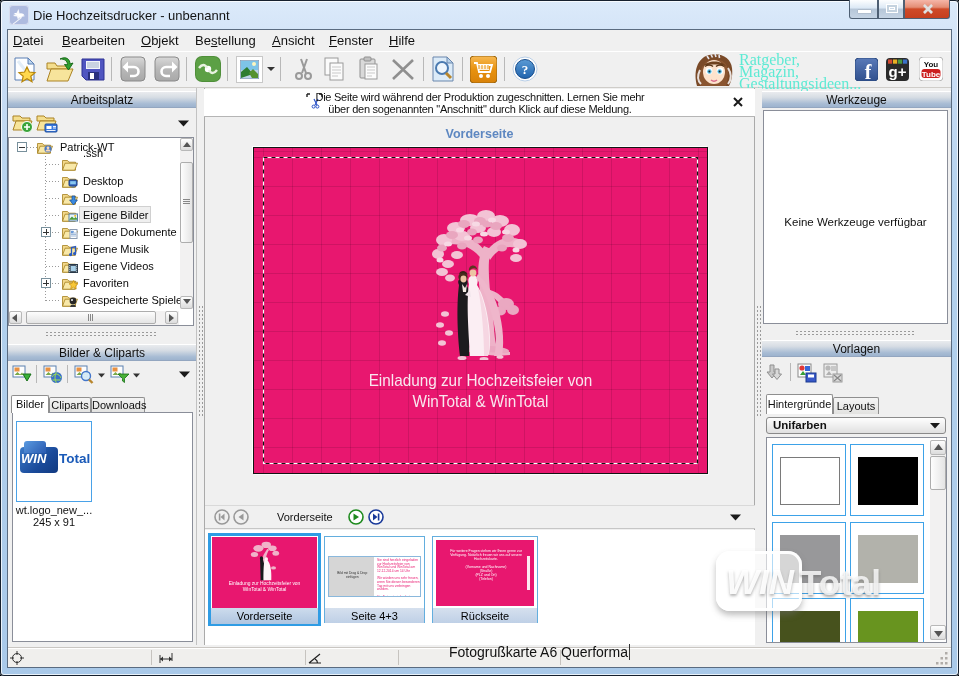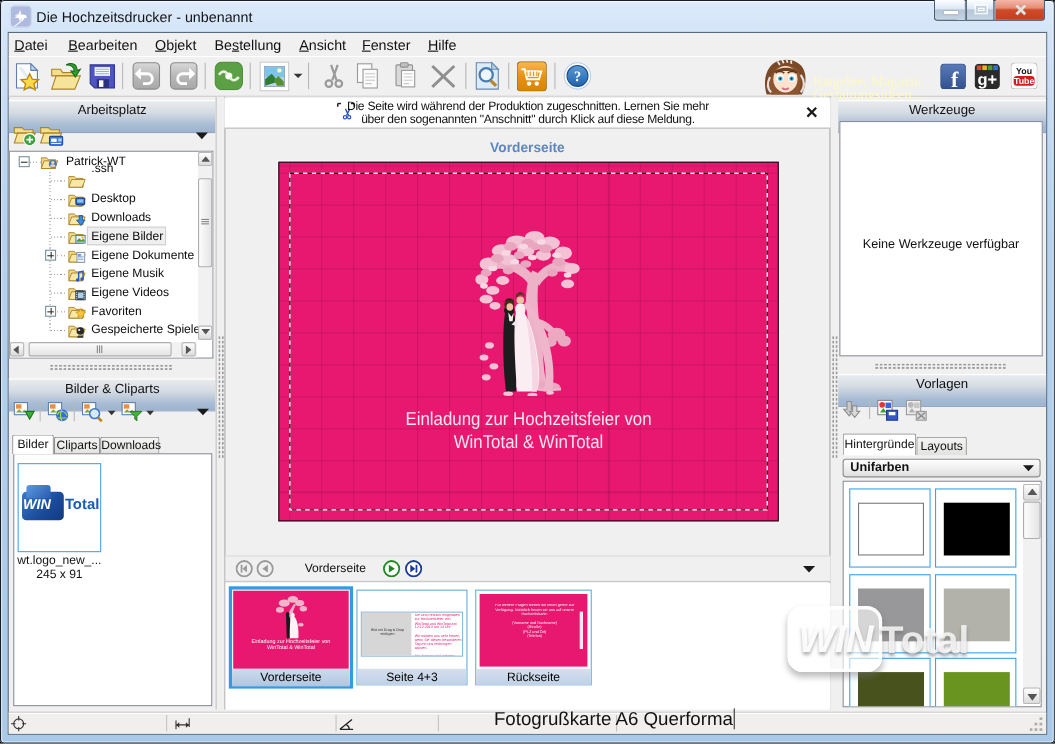--- a/index.html
+++ b/index.html
@@ -14,21 +14,21 @@
 .client { position:absolute; left:8px; right:8px; top:30px; bottom:9px; background:#f0f0f0; box-shadow:0 0 0 1px #5a6b80; }
 .titlebar-text { position:absolute; left:33px; top:8px; font-size:13px; color:#141414; }
 .appicon { position:absolute; left:9px; top:5px; width:20px; height:20px; border-radius:4px; background:#aebbdf; box-shadow:inset 0 0 0 1px rgba(255,255,255,.5); }
 .winbtn { position:absolute; top:0; height:19px; border:1px solid #4e5f73; border-top:none; background:linear-gradient(180deg,#fdfeff 0%,#dbe8f5 45%,#b6c6d8 50%,#c5d4e4 100%); }
 .winbtn.close { background:linear-gradient(180deg,#f5b6a8 0%,#e48d75 40%,#cf4a28 50%,#c63f1e 100%); }
 .menubar { position:absolute; left:8px; right:8px; top:30px; height:22px; background:#f0f0f0; border-bottom:1px solid #fff; }
 .menu-item { position:absolute; top:33px; font-size:13px; color:#111; }
 .menu-item u { text-decoration:underline; }
 .toolbar { position:absolute; left:8px; right:8px; top:52px; height:36px; background:#f0f0f0; border-bottom:1px solid #cfcdc9; }
 .tsep { position:absolute; top:57px; width:1px; height:24px; background:#b8b8b8; }
-.hdr { position:absolute; height:30px; text-align:center; font-size:12px; color:#101010; line-height:17px;
+.hdr { position:absolute; height:17px; text-align:center; font-size:12px; color:#101010; line-height:17px;
   background:linear-gradient(180deg,#e9ebee 0%,#d7dde4 35%,#a8bcd4 78%,#9db3ce 100%);
   border-top:1px solid #fff; border-bottom:1px solid #93a6c0; }
 .whitebox { position:absolute; background:#fff; border:1px solid #8a8e99; }
 .dotgrip-h { position:absolute; height:6px; background-image:radial-gradient(#9a9a9a 34%, transparent 40%); background-size:4px 3px; }
 .dotgrip-v { position:absolute; width:6px; background-image:radial-gradient(#9a9a9a 34%, transparent 40%); background-size:3px 4px; }
 .tab { position:absolute; background:linear-gradient(180deg,#f4f4f4,#e2e2e0); border:1px solid #8f8f8f; border-bottom:none; border-radius:2px 2px 0 0; font-size:11px; text-align:center; color:#111; }
 .tab.active { background:#fff; z-index:3; }
 .treerow { position:absolute; left:0; font-size:11px; color:#0a0a0a; height:17px; line-height:17px; }
 .thumbcap { position:absolute; left:0; right:0; bottom:0; height:16px; background:linear-gradient(180deg,#cddced,#afc5e0); font-size:11px; text-align:center; line-height:16px; color:#000; }
 .statusbar { position:absolute; left:8px; right:8px; bottom:9px; height:19px; background:#f0efed; border-top:1px solid #fff; box-shadow:0 -1px 0 #c9c6c2; }
@@ -198,21 +198,21 @@
     <circle cx="29" cy="19" r="3.4" fill="#fff"></circle>
  <circle cx="18.4" cy="19.5" r="2.2" fill="#58c0e8"></circle>
     <circle cx="28.6" cy="19.5" r="2.2" fill="#58c0e8"></circle>
  <circle cx="18.4" cy="19.5" r="1" fill="#222"></circle>
     <circle cx="28.6" cy="19.5" r="1" fill="#222"></circle>
  <path d="M14 14.5 c2-2 6-2 8 0 M25 14.5 c2-2 6-2 8 0" stroke="#5a3517" stroke-width="1.4" fill="none"></path>
  <path d="M20 28 c2 1.6 4 1.6 6 0" stroke="#d86a8a" stroke-width="1.6" fill="none"></path>
  <path d="M16 4 l2 3 M20 2.5 l1.5 3 M24 2 l1 3 M28 3 l.5 3" stroke="#e8e8f0" stroke-width="1.6"></path>
  <path d="M37 16 c4 6 3 12 0 16 M9 18 c-3 6 -2 11 1 14" stroke="#f4f0ee" stroke-width="2" fill="none" opacity=".9"></path>
 </svg>
-<div class="abs" style="left:739px;top:68px;width:110px;font-family:'Liberation Serif',serif;font-size:13px;color:#fef9c3;line-height:12px;">Ratgeber, Magazin,<br>Gestaltungsideen...</div>
+<div class="abs" style="left:739px;top:54px;width:110px;font-family:'Liberation Serif',serif;font-size:16px;color:#5eead4;line-height:12px;">Ratgeber, Magazin,<br>Gestaltungsideen...</div>
 <svg class="abs" style="left:855px;top:58px;" width="23" height="23" viewBox="0 0 23 23">
  <rect width="23" height="23" rx="4" fill="url(#gfb)" stroke="#2a4a80"></rect>
  <defs>
       <linearGradient id="gfb" x1="0" y1="0" x2="0" y2="1">
         <stop offset="0" stop-color="#5a7ab8"></stop>
         <stop offset="1" stop-color="#30508e"></stop>
       </linearGradient>
     </defs>
  <text x="13" y="21" font-size="20" font-weight="bold" fill="#fff" text-anchor="middle" font-family="Liberation Serif">f</text>
 </svg>
@@ -663,21 +663,21 @@
  <circle cx="7" cy="7" r="4.5" fill="none" stroke="#333"></circle>
  <path d="M7 0 v4 M7 10 v4 M0 7 h4 M10 7 h4" stroke="#333"></path>
 </svg>
 <svg class="abs" style="left:158px;top:651px;" width="16" height="14" viewBox="0 0 16 14">
  <path d="M2 4 v8 M14 2 v8 M2 8 h12" stroke="#333" fill="none"></path>
  <path d="M2 8 l3-2.5 v5z M14 8 l-3-2.5 v5z" fill="#333"></path>
 </svg>
 <svg class="abs" style="left:307px;top:652px;" width="16" height="13" viewBox="0 0 16 13">
  <path d="M2 11 L13 2 M2 11 H14 M8 7 C10 8 10.5 9 10.5 11" stroke="#222" fill="none" stroke-width="1.2"></path>
 </svg>
-<div class="abs" style="left:405px;top:644px;font-size:17px;color:#111;padding-left:44px;">Fotogrußkarte A6 Querforma<span style="border-left:1px solid #333;margin-left:1px;"> </span></div>
+<div class="abs" style="left:405px;top:644px;font-size:14px;color:#111;padding-left:44px;">Fotogrußkarte A6 Querforma<span style="border-left:1px solid #333;margin-left:1px;"> </span></div>
 <svg class="abs" style="left:936px;top:652px;" width="13" height="13">
     <g fill="#b0aca8">
       <rect x="9" y="0" width="2.5" height="2.5"></rect>
       <rect x="9" y="5" width="2.5" height="2.5"></rect>
       <rect x="9" y="10" width="2.5" height="2.5"></rect>
       <rect x="4.5" y="5" width="2.5" height="2.5"></rect>
       <rect x="4.5" y="10" width="2.5" height="2.5"></rect>
       <rect x="0" y="10" width="2.5" height="2.5"></rect>
     </g>
   </svg>

